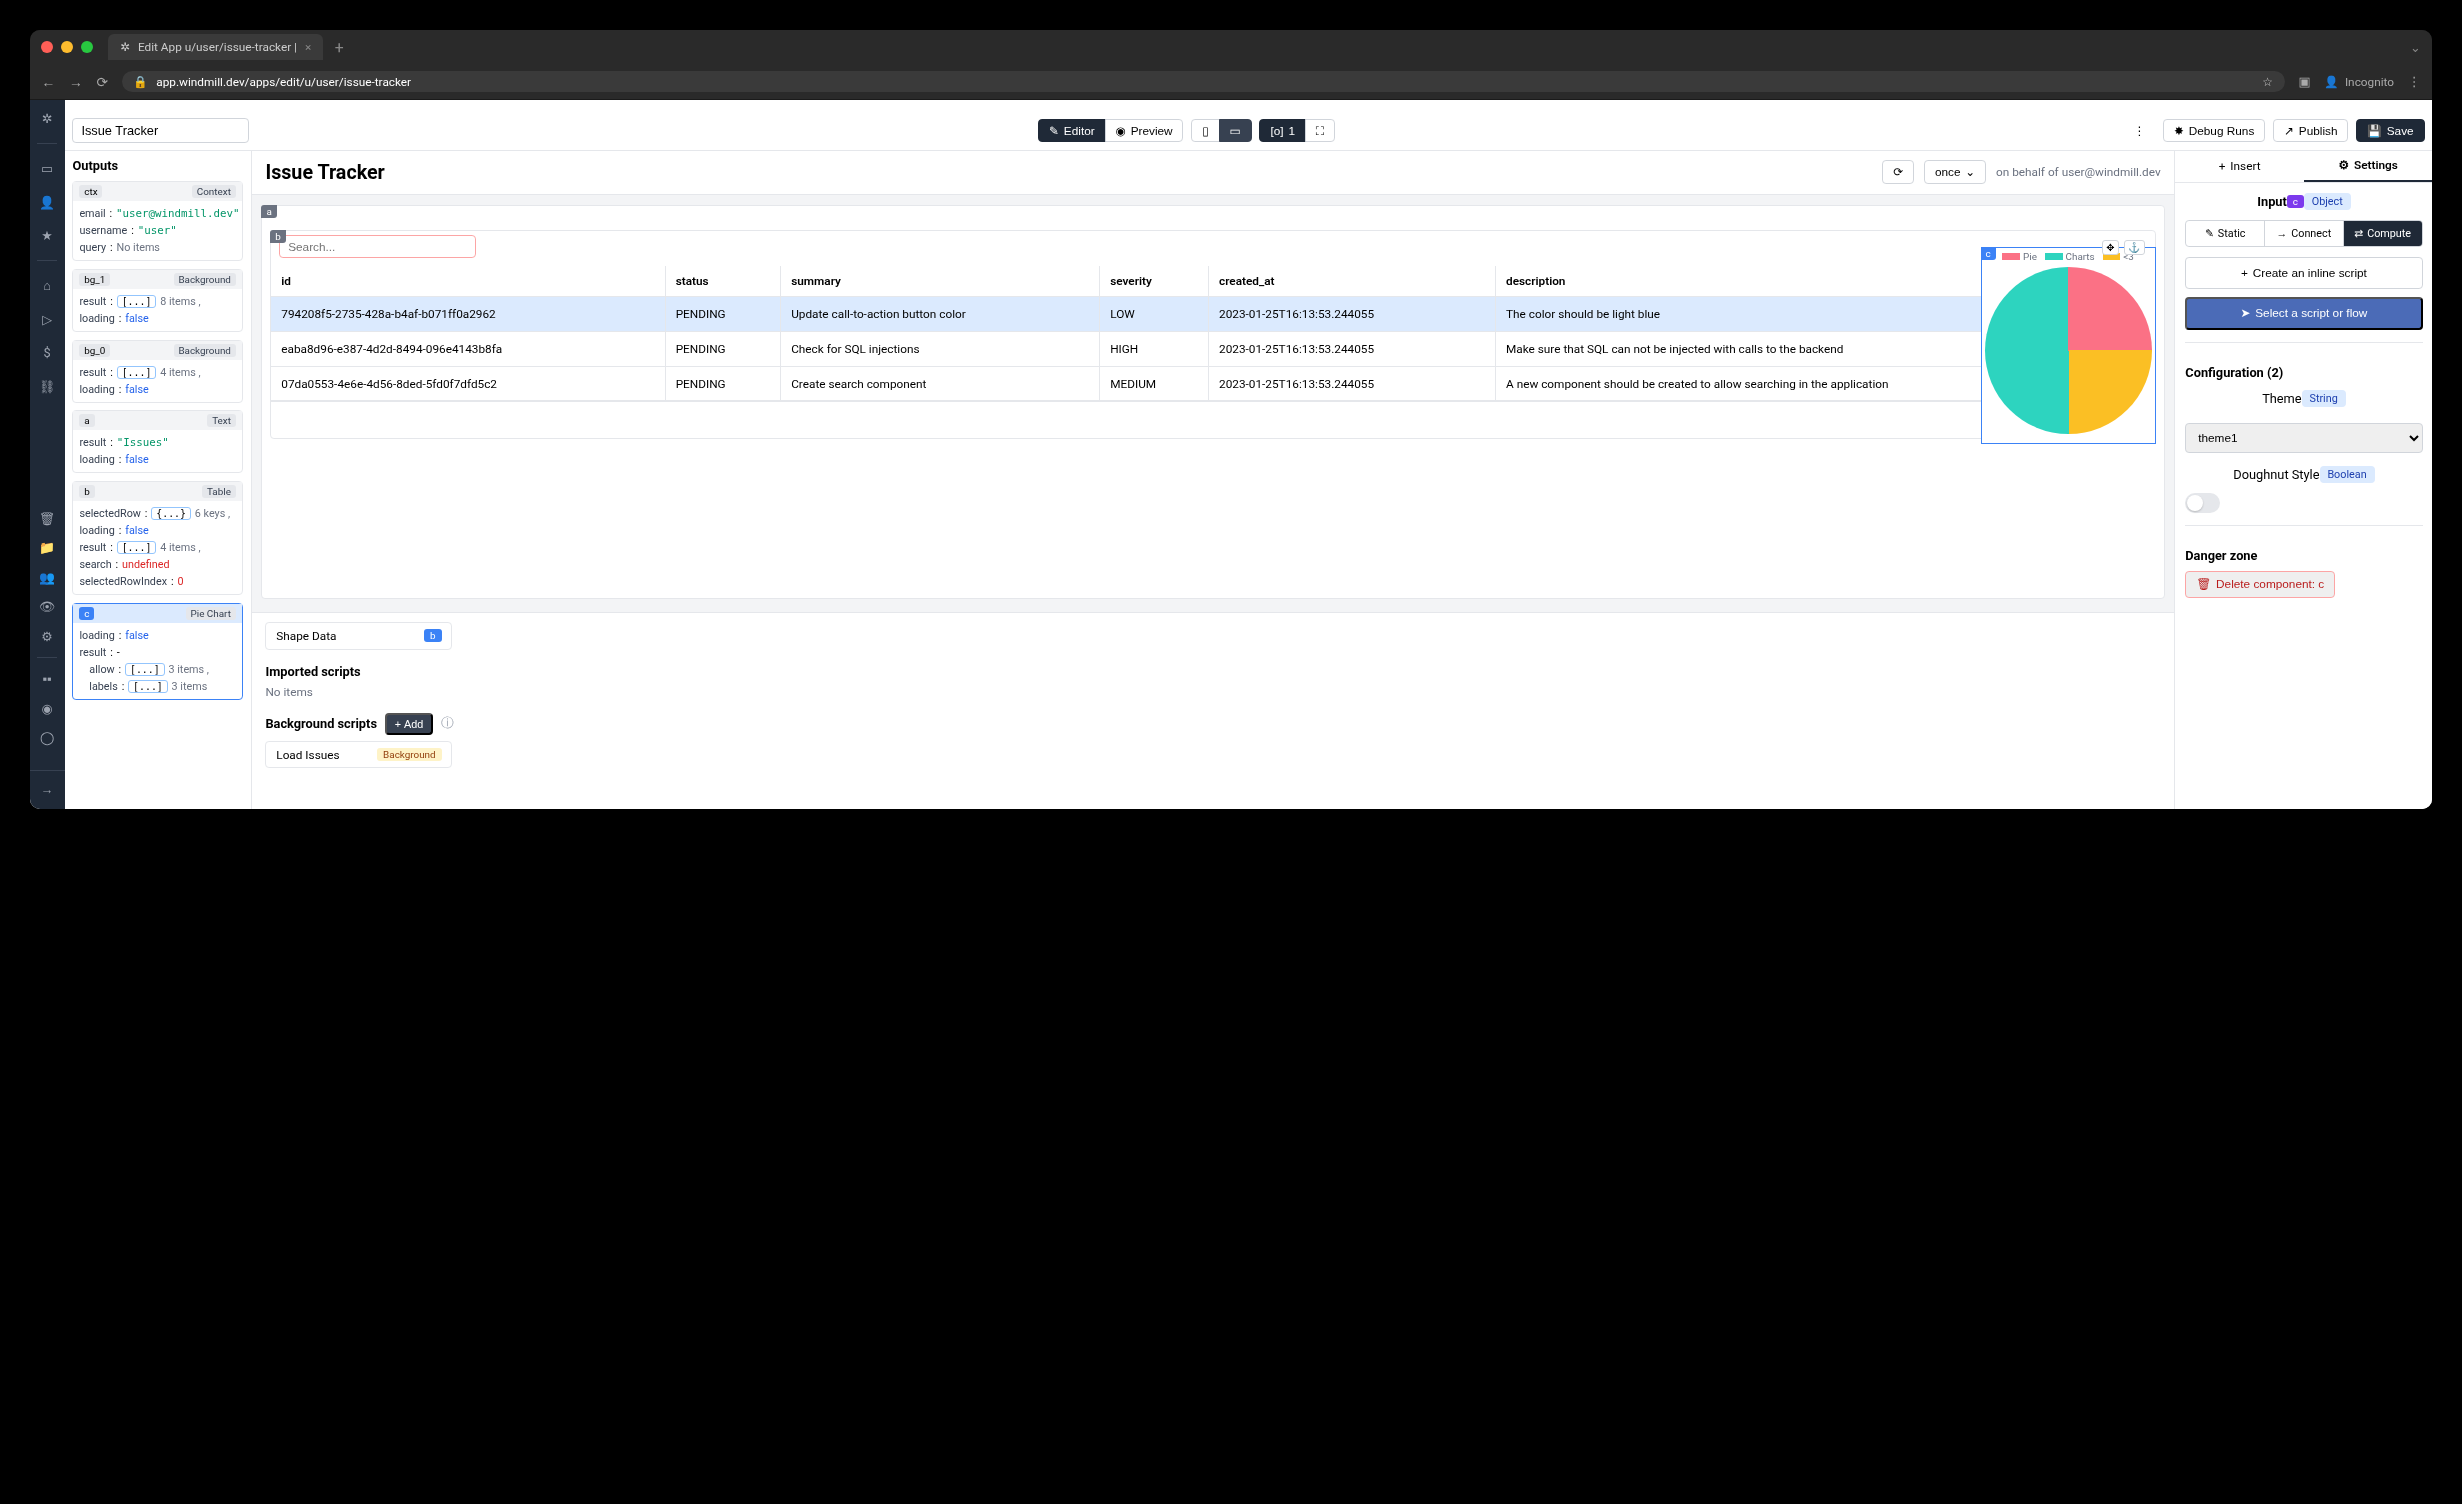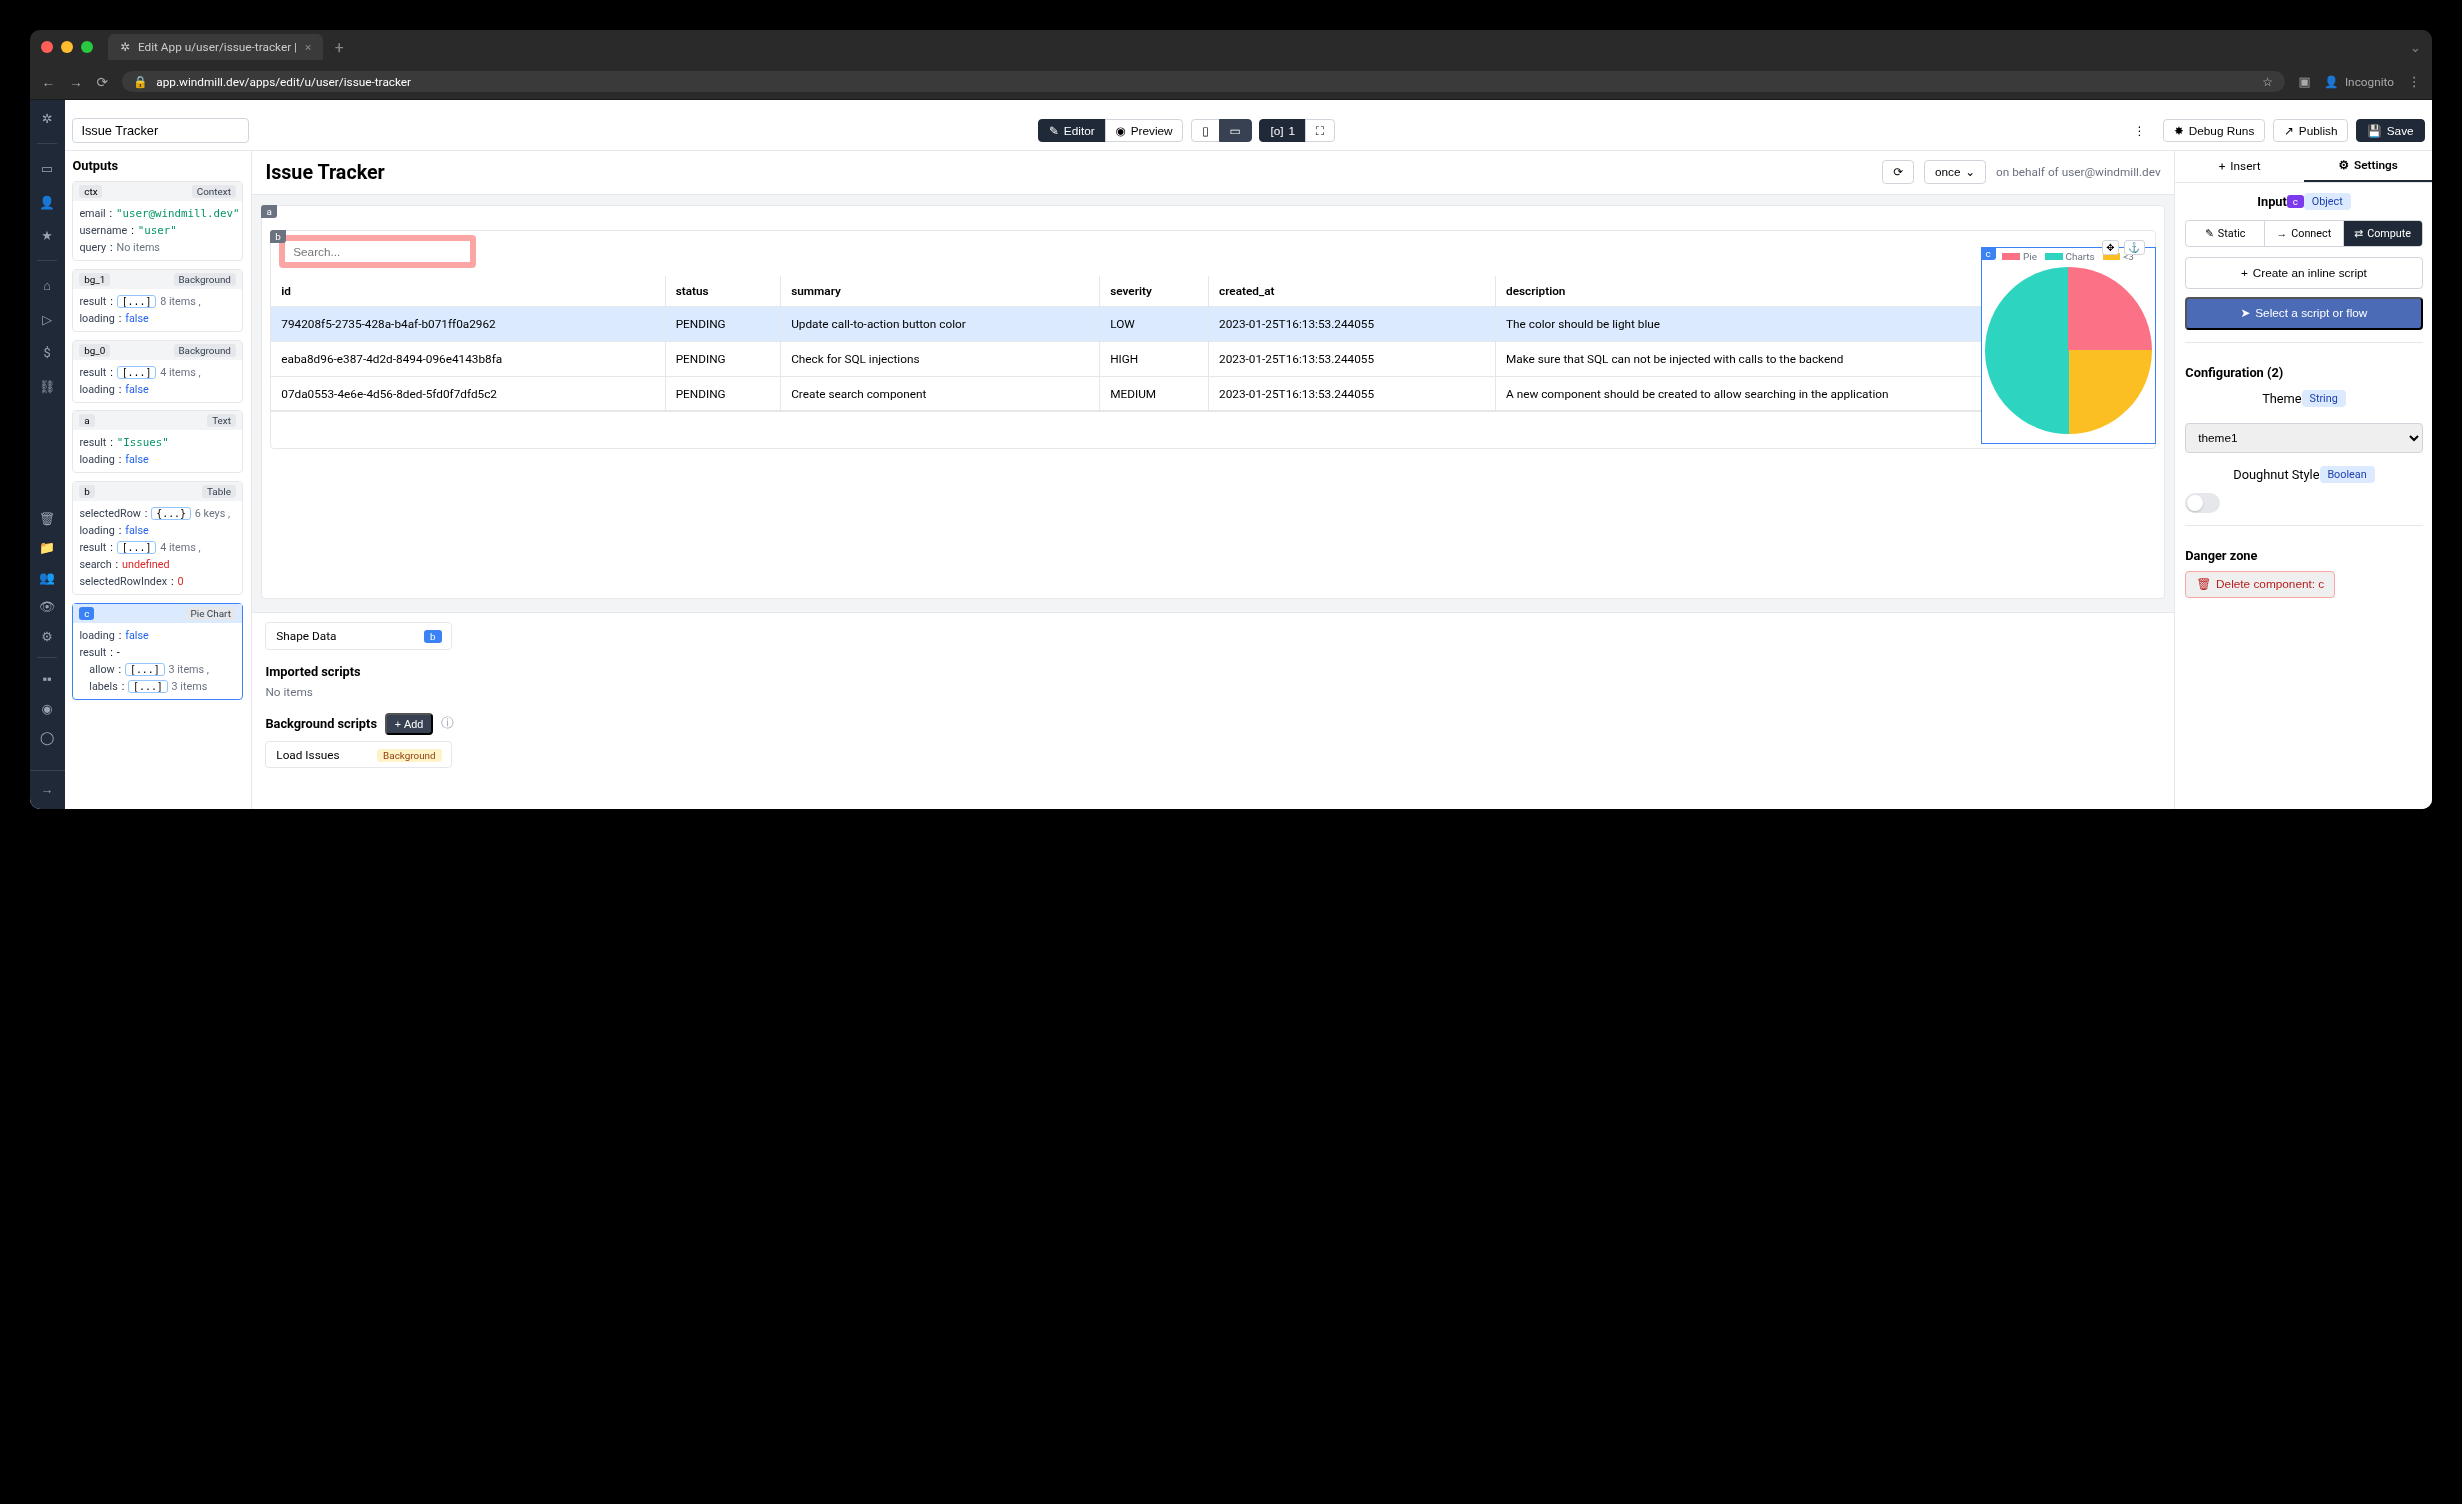--- a/index.html
+++ b/index.html
@@ -75,42 +75,42 @@
     .canvas-main { flex: 1; background: #f3f4f6; position: relative; overflow: auto; padding: 9.9px; }
     .canvas-inner { background: #fff; border: 1px solid #e5e7eb; border-radius: 3.9px; min-height: 394px; position: relative; }
     
     .comp-label { position: absolute; top: -1px; left: -1px; background: #6b7280; color: #fff; font-size: 9.9px; padding: 1px 4.9px; border-radius: 3px 0 3px 0; z-index: 2; }
     .comp-label.blue { background: #3b82f6; }
     
     .title-comp { position: relative; padding: 9.9px 13.8px; }
     .issues-h { font-size: 21.7px; font-weight: 700; }
     
     .table-comp { position: relative; margin: 3.9px 7.9px 9.9px; }
-    .search-input { border: 6px solid #fca5a5; border-radius: 3.9px; padding: 3.9px 7.9px; font-size: 11.8px; width: 197px; margin: 3.9px 0 7.9px 7.9px; }
+    .search-input { border: 1px solid #fca5a5; border-radius: 3.9px; padding: 3.9px 7.9px; font-size: 11.8px; width: 197px; margin: 3.9px 0 7.9px 7.9px; }
     .refresh-pos { position: absolute; top: 7.9px; right: 9.9px; color: #374151; }
     
     table.issues { width: 100%; border-collapse: collapse; font-size: 11.8px; }
     table.issues th { text-align: left; padding: 7.9px 9.9px; border-bottom: 1px solid #e5e7eb; border-right: 1px solid #e5e7eb; font-weight: 600; background: #fff; }
     table.issues td { padding: 9.9px; border-bottom: 1px solid #e5e7eb; border-right: 1px solid #e5e7eb; vertical-align: middle; }
     table.issues tr.sel td { background: #dbeafe; }
     table.issues tr.last td { border-bottom: none; }
     .download-row { padding: 5.9px 9.9px; text-align: right; border-top: 1px solid #e5e7eb; }
     
     .chart-comp { position: absolute; top: 41px; right: 7.9px; width: 175px; height: 197px; border: 1px solid #3b82f6; background: #fff; }
     .chart-handles { position: absolute; top: -7.9px; right: 9.9px; display: flex; gap: 5.9px; }
     .chart-handles .h { border: 1px solid #d1d5db; background: #fff; border-radius: 3px; padding: 1px 3px; font-size: 9.9px; }
     .legend { display: flex; justify-content: center; gap: 7.9px; font-size: 9.9px; color: #6b7280; padding: 3px 0; }
     .lg { display: flex; align-items: center; gap: 3px; }
     .lg-sw { width: 17.7px; height: 7.9px; }
     .pie { position: relative; width: 167px; height: 167px; margin: 2px auto; border-radius: 50%; background: conic-gradient(#fb7185 0deg 90deg, #fbbf24 90deg 180deg, #2dd4bf 180deg 360deg); }
     
     .scripts-panel { height: 197px; border-top: 1px solid #e5e7eb; padding: 9.9px 13.8px; background: #fff; overflow-y: auto; }
     .sp-section { margin-bottom: 13.8px; }
     .sp-title { font-weight: 700; font-size: 12.8px; margin-bottom: 5.9px; }
-    .sp-item { border: 1px solid #e5e7eb; border-radius: 3.9px; padding: 5.9px 9.9px; display: flex; justify-content: space-between; align-items: flex-end; font-size: 11.8px; width: 187px; }
+    .sp-item { border: 1px solid #e5e7eb; border-radius: 3.9px; padding: 5.9px 9.9px; display: flex; justify-content: space-between; align-items: flex-start; font-size: 11.8px; width: 187px; }
     .sp-badge-blue { background: #3b82f6; color: #fff; border-radius: 3px; padding: 1px 5.9px; font-size: 9.9px; }
     .sp-badge-yellow { background: #fef3c7; color: #92400e; border-radius: 3px; padding: 1px 5.9px; font-size: 9.9px; }
     .sp-gray { color: #6b7280; font-size: 11.8px; }
     .sp-add { background: #374151; color: #fff; border-radius: 3.9px; padding: 3px 7.9px; font-size: 10.8px; display: inline-flex; gap: 3px; align-items: center; }
     
     .right-panel { width: 258px; border-left: 1px solid #e5e7eb; display: flex; flex-direction: column; }
     .rp-tabs { display: flex; border-bottom: 1px solid #e5e7eb; }
     .rp-tab { flex: 1; text-align: center; padding: 7.9px; font-size: 11.8px; display: flex; align-items: center; justify-content: center; gap: 4.9px; }
     .rp-tab.active { border-bottom: 2px solid #1f2937; font-weight: 600; }
     .rp-body { padding: 9.9px; flex: 1; overflow-y: auto; }

